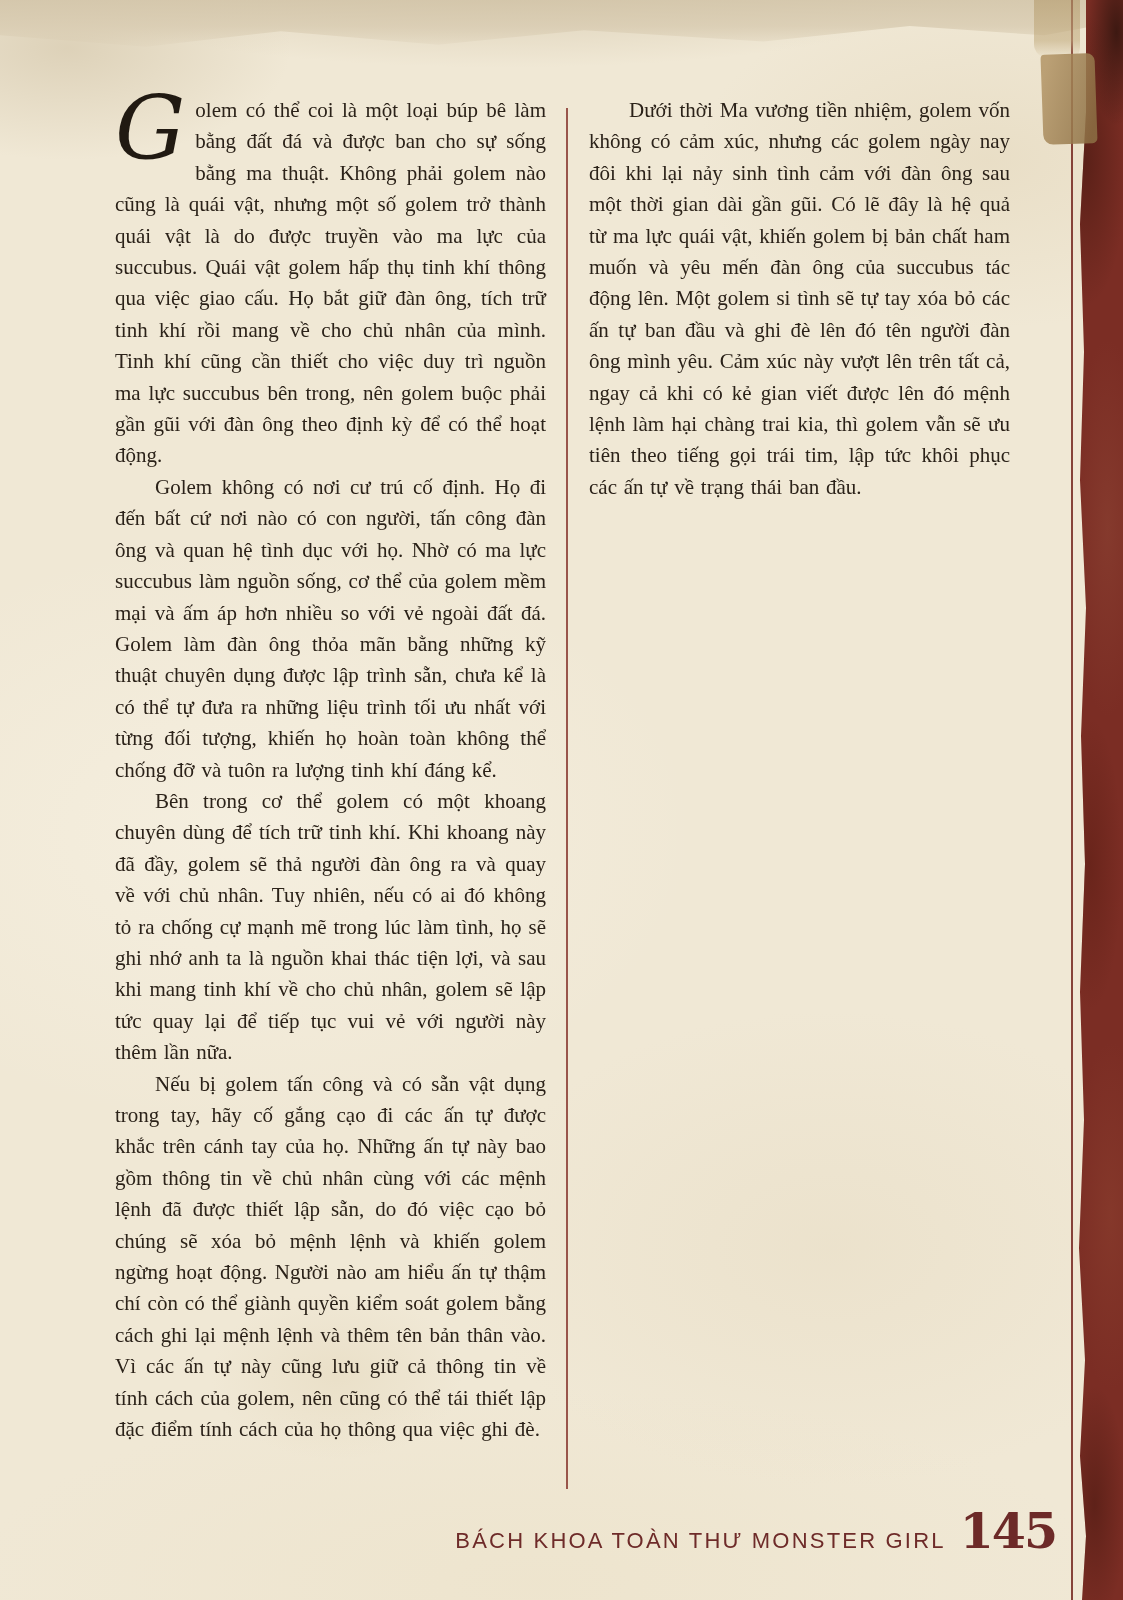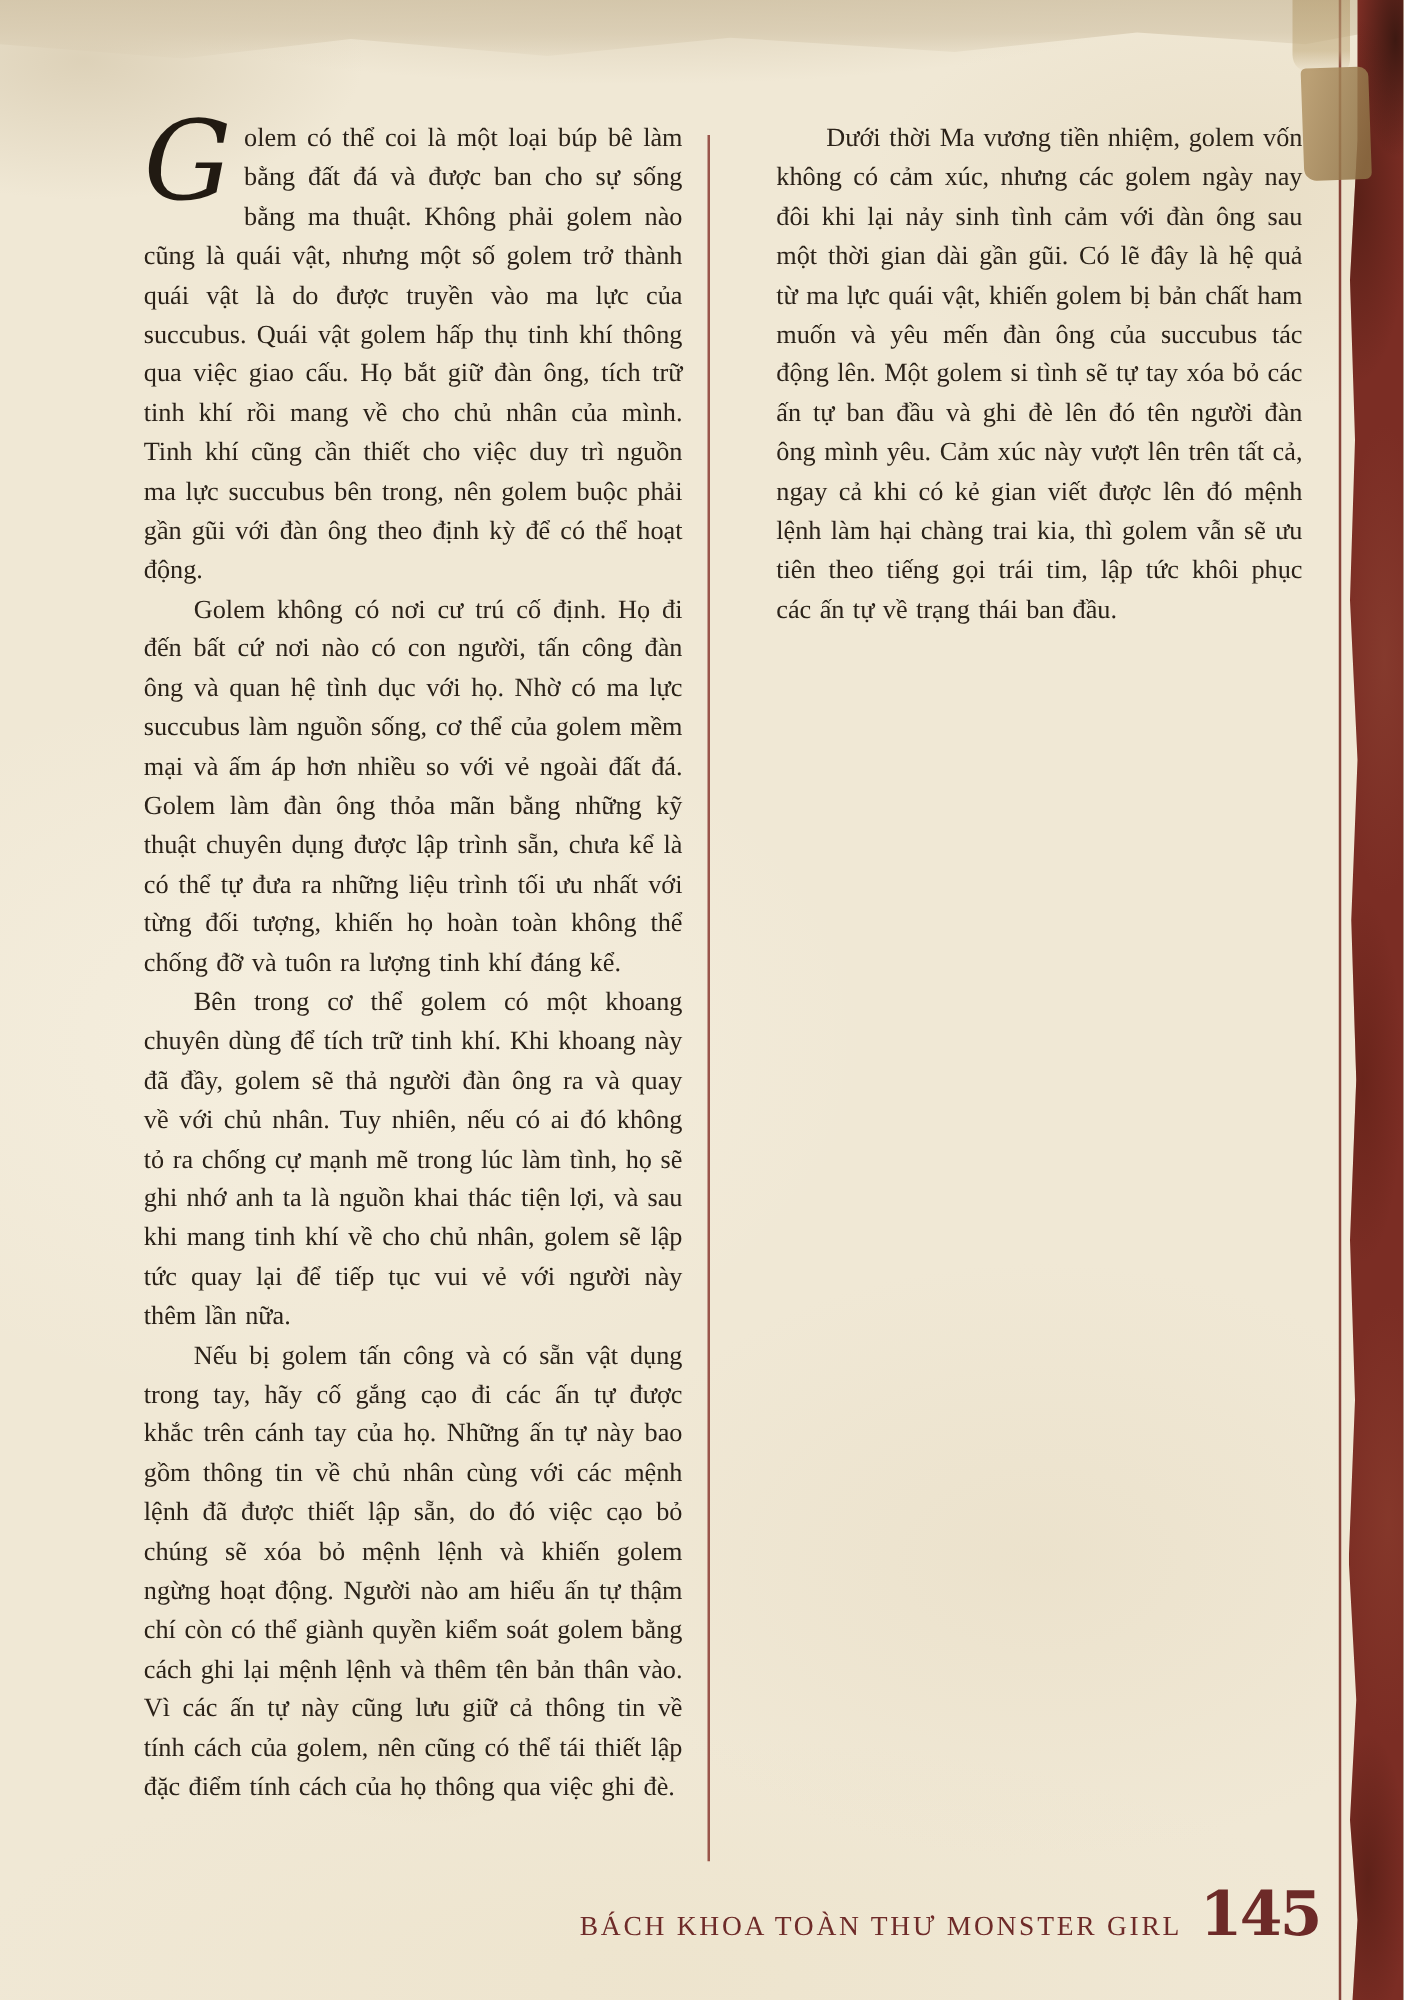--- a/index.html
+++ b/index.html
@@ -53,21 +53,21 @@
     opacity:.6;border-radius:0 0 10px 14px;
   }
   .col{
     position:absolute;top:95px;
     font-size:21px;line-height:31.4px;
     color:#2b2219;
     text-align:justify;
     word-spacing:1.5px;
   }
   .col-left{left:115px;width:431px;}
-  .col-right{left:589px;width:421px;margin-left:32px;}
+  .col-right{left:589px;width:421px;}
   .col p{margin:0;padding:0;}
   .col p.indent{text-indent:40px;}
   .dropcap{
     float:left;
     font-family:"DejaVu Serif", serif;
     font-style:italic;
     font-size:88px;line-height:62px;
     height:62px;
     margin:3px 10px 0 0;
     color:#211a12;
@@ -75,21 +75,21 @@
   .divider{
     position:absolute;left:566px;top:108px;width:2px;height:1381px;
     background:#8a3b32;opacity:.85;
   }
   .footer{
     position:absolute;left:0;top:1502px;width:1056px;
     display:flex;justify-content:flex-end;align-items:baseline;gap:14px;
     color:#6e2b29;
   }
   .book-title{
-    font-family:Liberation Serif, serif;
+    font-family:Liberation Sans, sans-serif;
     font-size:22px;letter-spacing:2.2px;
   }
   .page-number{
     font-family:"DejaVu Serif", serif;
     font-weight:bold;
     font-size:49px;letter-spacing:-2px;
     color:#6d2a28;
   }
 </style>
 </head>

